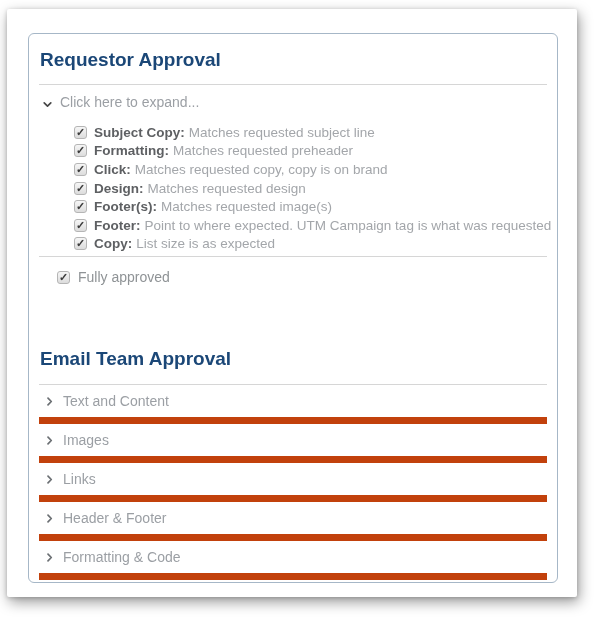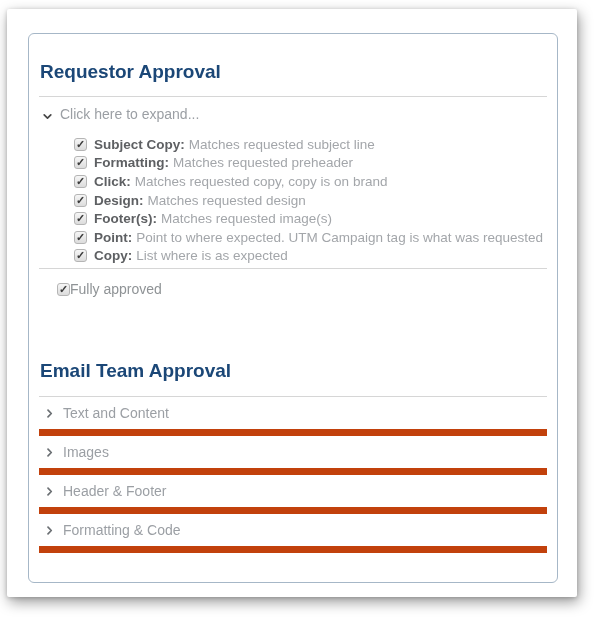--- a/index.html
+++ b/index.html
@@ -15,21 +15,21 @@
     box-shadow: 2px 5px 14px rgba(0,0,0,0.40), 0 1px 4px rgba(0,0,0,0.18);
   }
 
   .card {
     position: absolute;
     left: 21px; top: 24px;
     width: 530px; height: 550px;
     background: #ffffff;
     border: 1px solid #a6b7c7;
     border-radius: 6px;
-    padding: 16px 10px;
+    padding: 4px 10px;
   }
 
   .section-title {
     margin: 11px 0 0 1px;
     font-size: 19px;
     line-height: 22px;
     font-weight: bold;
     color: #1b4777;
   }
 
@@ -88,20 +88,21 @@
   }
 
   .approved-row {
     margin-top: 12px;
     height: 16px;
     display: flex;
     align-items: center;
     padding-left: 18px;
   }
   .approved-label {
+    margin-left: 8px;
     font-size: 14px;
     color: #8f9396;
     text-align: right;
   }
 
   .email-title { margin-top: 63px; }
 
   .accordion {
     margin-top: 14px;
     border-top: 1px solid #d6d6d6;
@@ -160,27 +161,27 @@
         <span class="check-label">Design:</span>
         <span class="check-desc">Matches requested design</span>
       </div>
       <div class="check-row">
         <span class="checkbox">✓</span>
         <span class="check-label">Footer(s):</span>
         <span class="check-desc">Matches requested image(s)</span>
       </div>
       <div class="check-row">
         <span class="checkbox">✓</span>
-        <span class="check-label">Point:</span>
+        <span class="check-label">Footer:</span>
         <span class="check-desc">Point to where expected. UTM Campaign tag is what was requested</span>
       </div>
       <div class="check-row">
         <span class="checkbox">✓</span>
         <span class="check-label">Copy:</span>
-        <span class="check-desc">List where is as expected</span>
+        <span class="check-desc">List size is as expected</span>
       </div>
     </div>
 
     <hr class="divider after-list">
 
     <div class="approved-row">
       <span class="checkbox">✓</span>
       <span class="approved-label">Fully approved</span>
     </div>
 
@@ -202,20 +203,28 @@
             </svg>
         </span>
         <span class="accordion-label">Images</span>
       </div>
       <div class="accordion-row">
         <span class="chev">
           <svg width="11" height="11" viewBox="0 0 11 11">
               <path d="M4 2.2 L7.3 5.5 L4 8.8" fill="none" stroke="#6b6f73" stroke-width="1.7" stroke-linecap="round" stroke-linejoin="round"></path>
             </svg>
         </span>
+        <span class="accordion-label">Links</span>
+      </div>
+      <div class="accordion-row">
+        <span class="chev">
+          <svg width="11" height="11" viewBox="0 0 11 11">
+              <path d="M4 2.2 L7.3 5.5 L4 8.8" fill="none" stroke="#6b6f73" stroke-width="1.7" stroke-linecap="round" stroke-linejoin="round"></path>
+            </svg>
+        </span>
         <span class="accordion-label">Header &amp; Footer</span>
       </div>
       <div class="accordion-row">
         <span class="chev">
           <svg width="11" height="11" viewBox="0 0 11 11">
               <path d="M4 2.2 L7.3 5.5 L4 8.8" fill="none" stroke="#6b6f73" stroke-width="1.7" stroke-linecap="round" stroke-linejoin="round"></path>
             </svg>
         </span>
         <span class="accordion-label">Formatting &amp; Code</span>
       </div>

